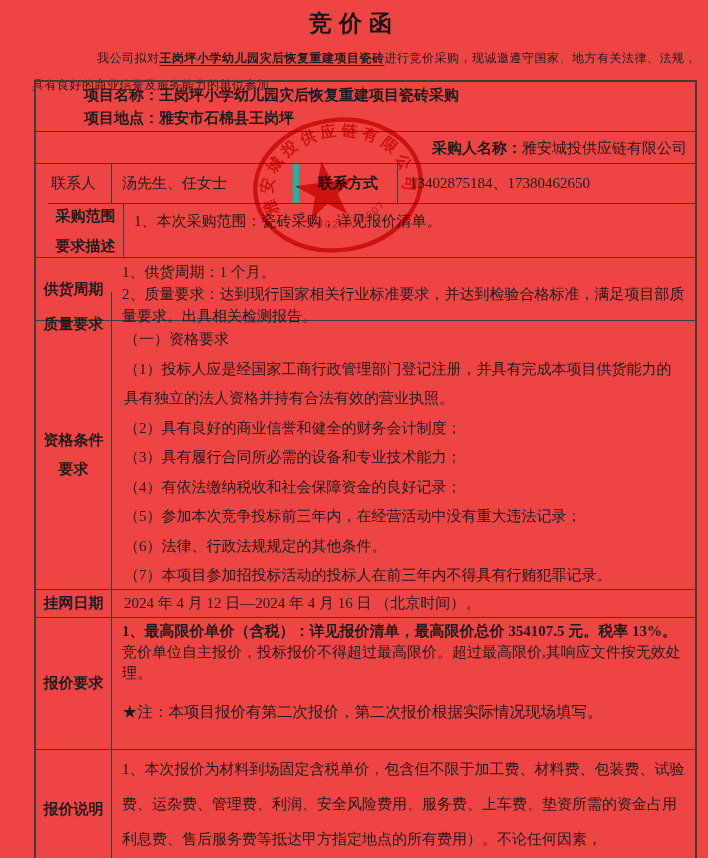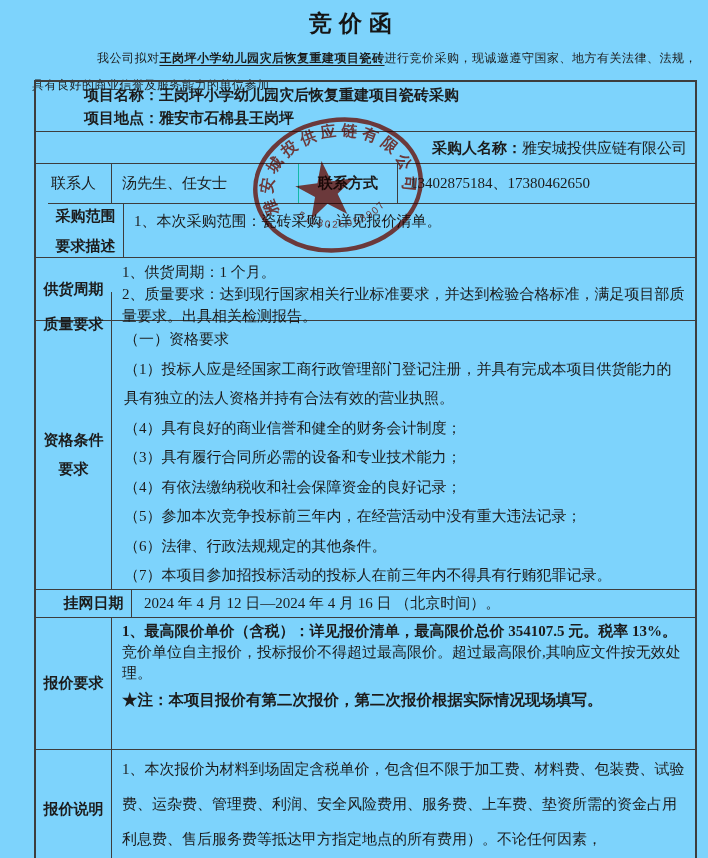--- a/index.html
+++ b/index.html
@@ -1,19 +1,19 @@
 <!DOCTYPE html>
 <html><head>
 <meta charset="utf-8">
 <style>
   html,body{margin:0;padding:0;background:#ffffff;}
   .page{
     position:relative;
     width:708px;height:858px;
-    background:#7dd3fc;
+    background:#ef4444;
     overflow:hidden;
     font-family:"Liberation Serif","DejaVu Serif",serif;
     color:#1c1c1c;
   }
   .title{
     margin:8px 0 6px 0;
     text-align:center;
     font-size:23px;
     font-weight:bold;
     letter-spacing:7px;
@@ -53,38 +53,38 @@
   }
   .content-cell{flex:1;min-width:0;}
 
   .r1{height:49px;padding-left:40px;}
   .r1 .cell{padding:2px 8px;line-height:23px;font-weight:bold;}
   .r2{height:32px;}
   .r2 .cell{padding:5px 8px;line-height:22px;text-align:right;}
   .r3{height:40px;}
   .r3 .cell{display:flex;align-items:center;}
   .c-contact-label{width:76px;flex:0 0 76px;border-right:1px solid #3d3d3d;justify-content:center;font-weight:normal;}
-  .c-names{width:187px;flex:0 0 187px;border-right:1px solid #14b8a6;padding-left:10px;}
+  .c-names{width:187px;flex:0 0 187px;border-right:6px solid #14b8a6;padding-left:10px;}
   .c-method{width:99px;flex:0 0 99px;border-right:1px solid #3d3d3d;justify-content:center;font-weight:bold;}
   .c-phones{flex:1;padding-left:12px;}
   .r4{height:54px;margin-left:12px;}
   .r4 .content-cell{padding:6px 10px;line-height:22px;}
   .r4 .label-cell{gap:8px;line-height:22px;}
   .r5{height:63px;}
   .r5 .content-cell{padding:3px 10px;line-height:22px;}
   .r5 .label-cell{gap:13px;line-height:22px;margin-top:34px;}
   .r6{height:269px;}
   .r6 .content-cell{padding:4px 12px;}
   .qline{line-height:29.5px;}
-  .r7{height:28px;padding-left:20px;}
+  .r7{height:28px;}
   .r7 .content-cell{display:flex;align-items:center;padding-left:12px;}
   .r8{height:132px;}
   .r8 .content-cell{padding:3px 10px;line-height:21px;}
   .r8 p{margin:0;}
-  .r8 .note{margin-top:5px;font-weight:bold;font-size:15.5px;}
+  .r8 .note{margin-top:17px;font-weight:normal;font-size:15.5px;}
   .r9{height:120px;}
   .r9 .content-cell{padding:2px 10px;line-height:35px;}
 
   .stamp{
     position:absolute;
     left:251px;top:115px;
     width:174px;height:142px;
     mix-blend-mode:multiply;
     opacity:.92;
     pointer-events:none;
@@ -136,21 +136,21 @@
         <div>1、供货周期：1 个月。</div>
         <div>2、质量要求：达到现行国家相关行业标准要求，并达到检验合格标准，满足项目部质量要求。出具相关检测报告。</div>
       </div>
     </div>
 
     <div class="row r6">
       <div class="cell label-cell">资格条件要求</div>
       <div class="cell content-cell">
         <div class="qline">（一）资格要求</div>
         <div class="qline">（1）投标人应是经国家工商行政管理部门登记注册，并具有完成本项目供货能力的具有独立的法人资格并持有合法有效的营业执照。</div>
-        <div class="qline">（4）具有良好的商业信誉和健全的财务会计制度；</div>
+        <div class="qline">（2）具有良好的商业信誉和健全的财务会计制度；</div>
         <div class="qline">（3）具有履行合同所必需的设备和专业技术能力；</div>
         <div class="qline">（4）有依法缴纳税收和社会保障资金的良好记录；</div>
         <div class="qline">（5）参加本次竞争投标前三年内，在经营活动中没有重大违法记录；</div>
         <div class="qline">（6）法律、行政法规规定的其他条件。</div>
         <div class="qline">（7）本项目参加招投标活动的投标人在前三年内不得具有行贿犯罪记录。</div>
       </div>
     </div>
 
     <div class="row r7">
       <div class="cell label-cell">挂网日期</div>

